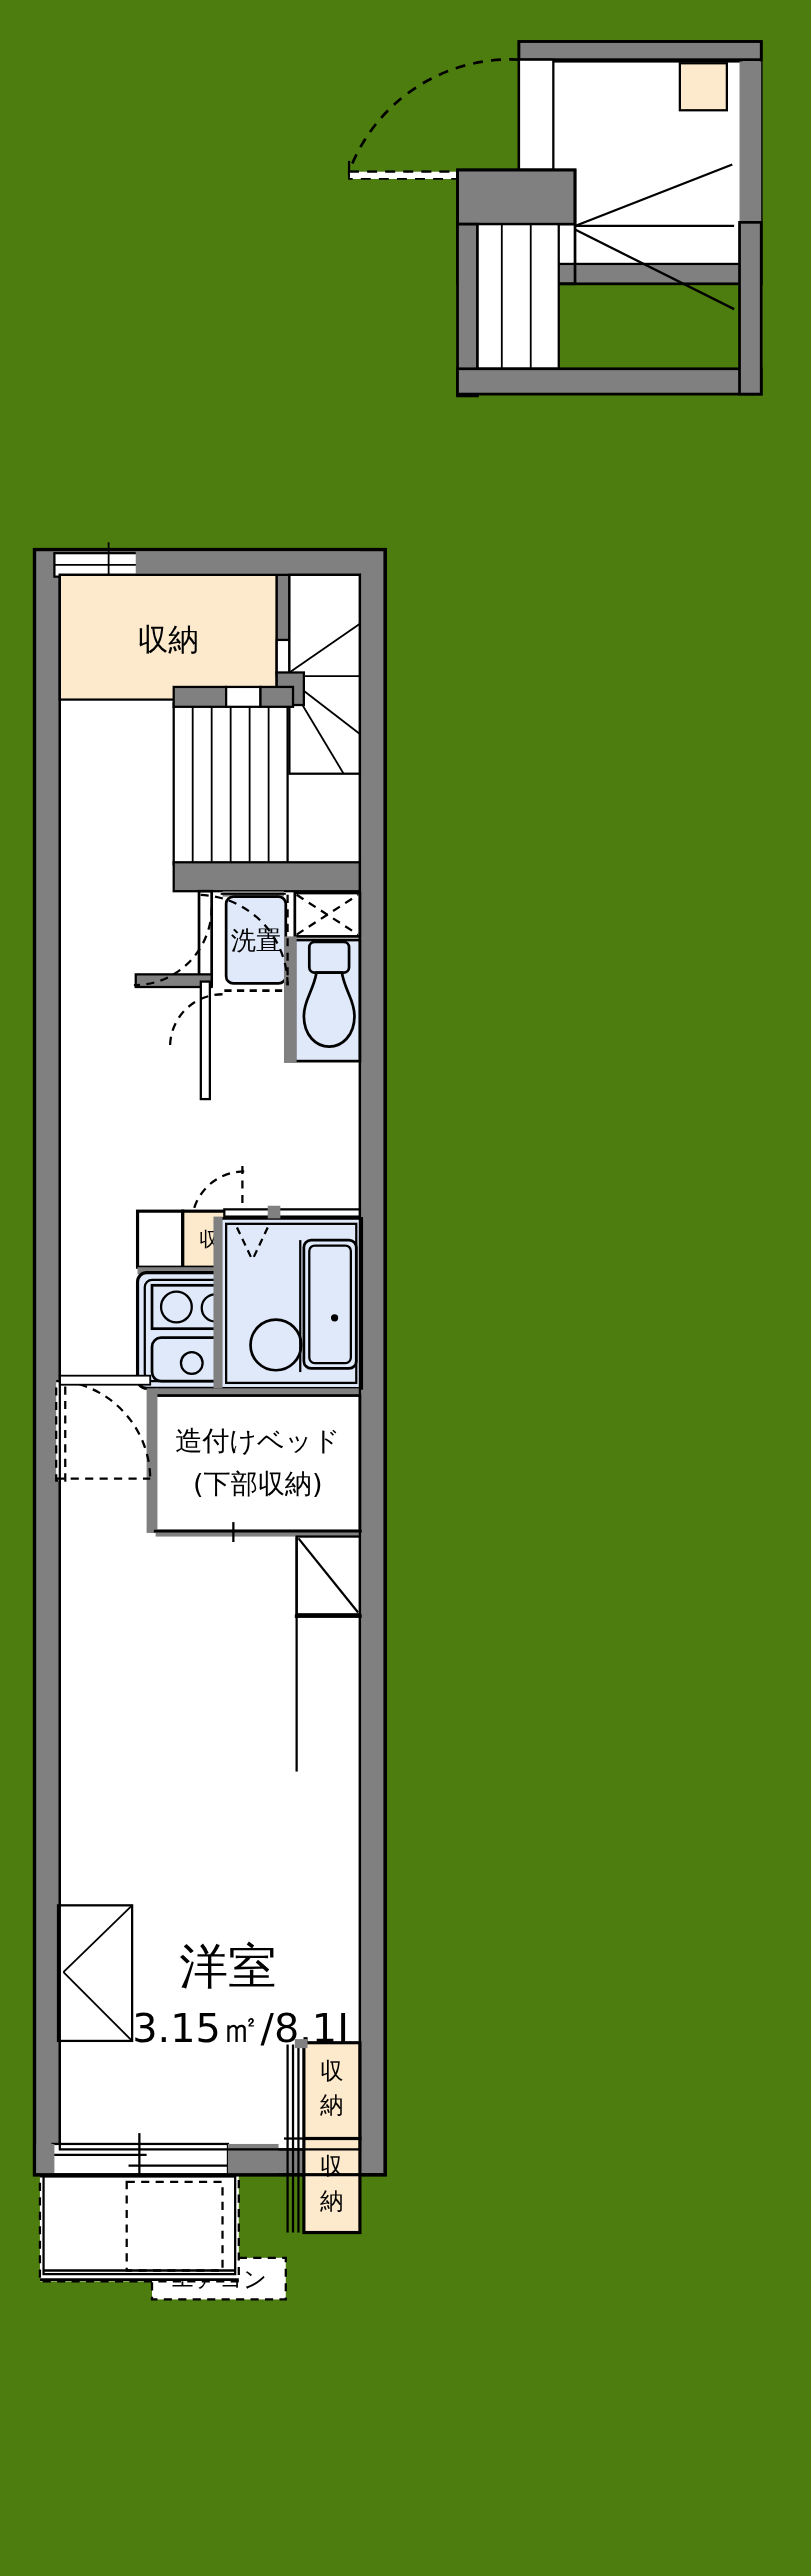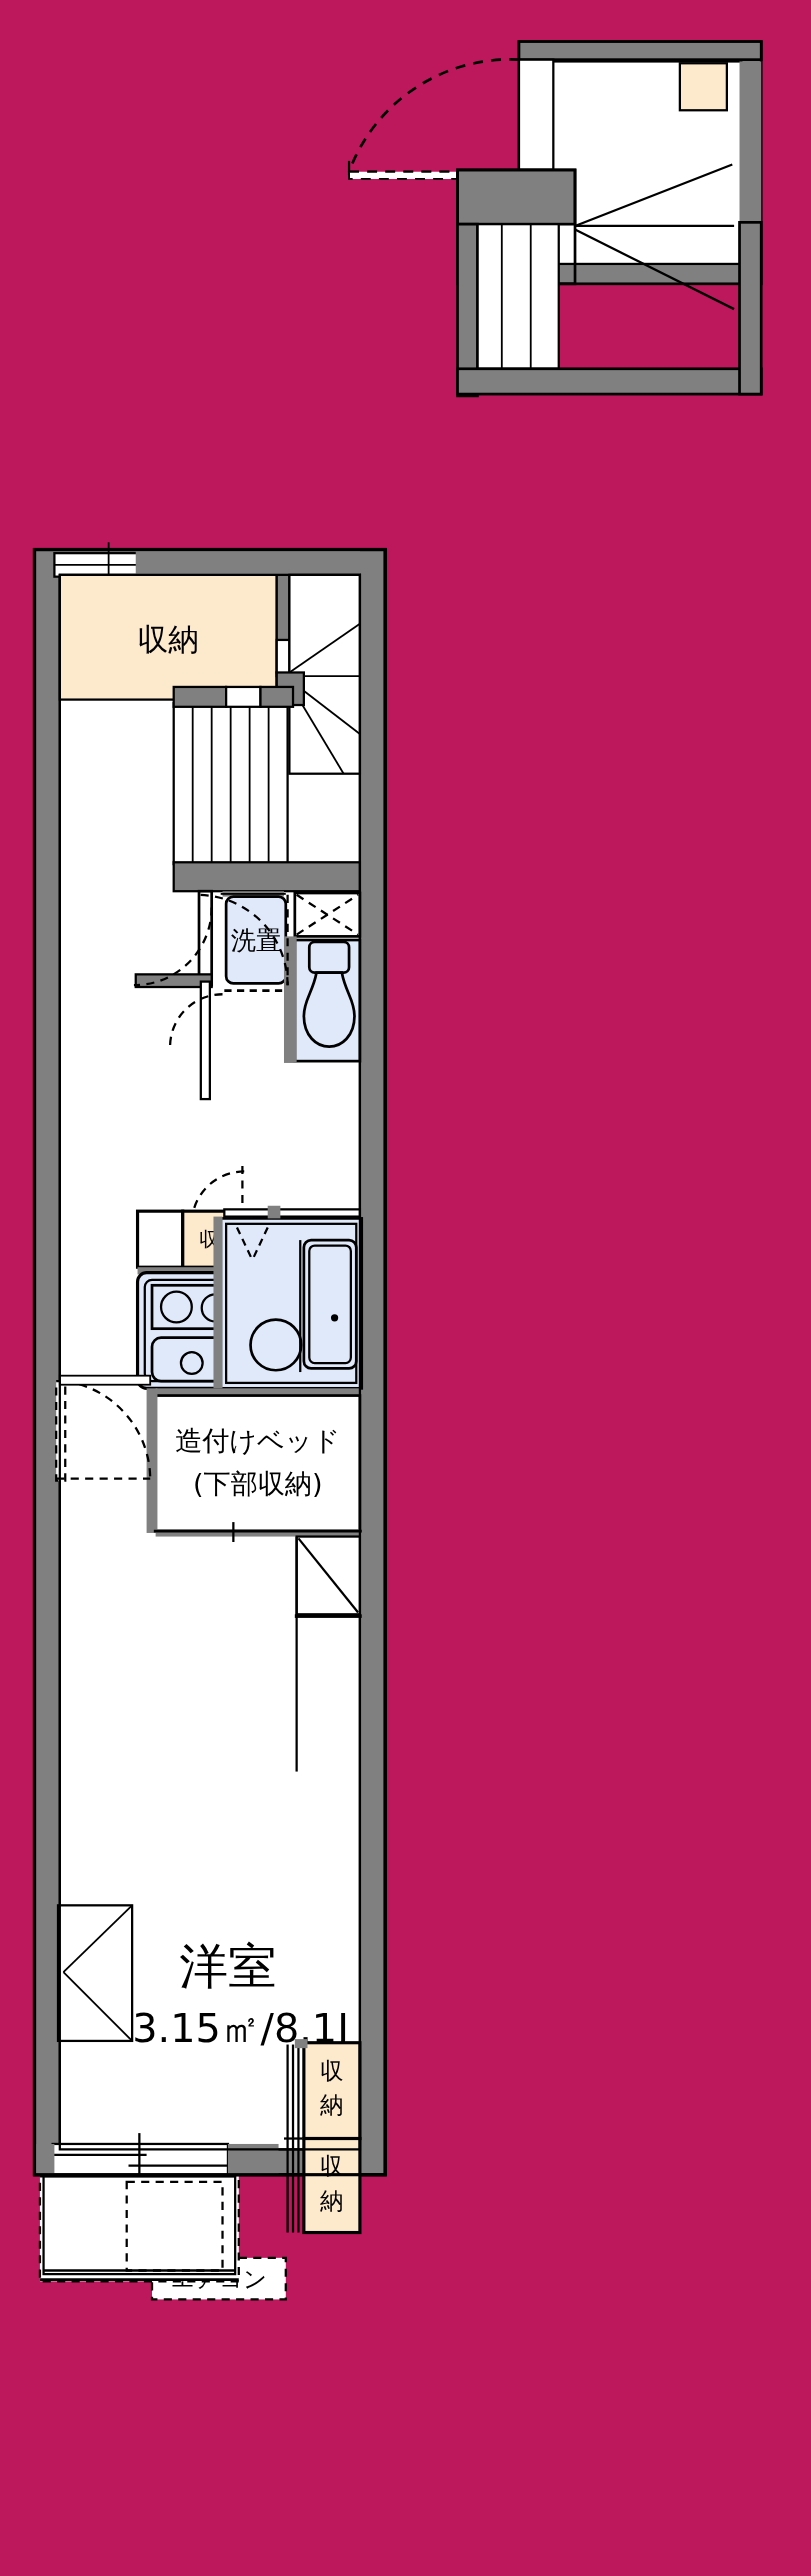--- a/index.html
+++ b/index.html
@@ -7,21 +7,21 @@
     padding: 0;
     background: #ffffff;
   }
   body {
     font-family: "Liberation Sans", "DejaVu Sans", sans-serif;
   }
   #canvas-wrap {
     position: relative;
     width: 812px;
     height: 2576px;
-    background: #be185d;
+    background: #4d7c0f;
     overflow: hidden;
   }
   svg.plan {
     position: absolute;
     top: 0;
     left: 0;
     width: 812px;
     height: 2576px;
     display: block;
   }

